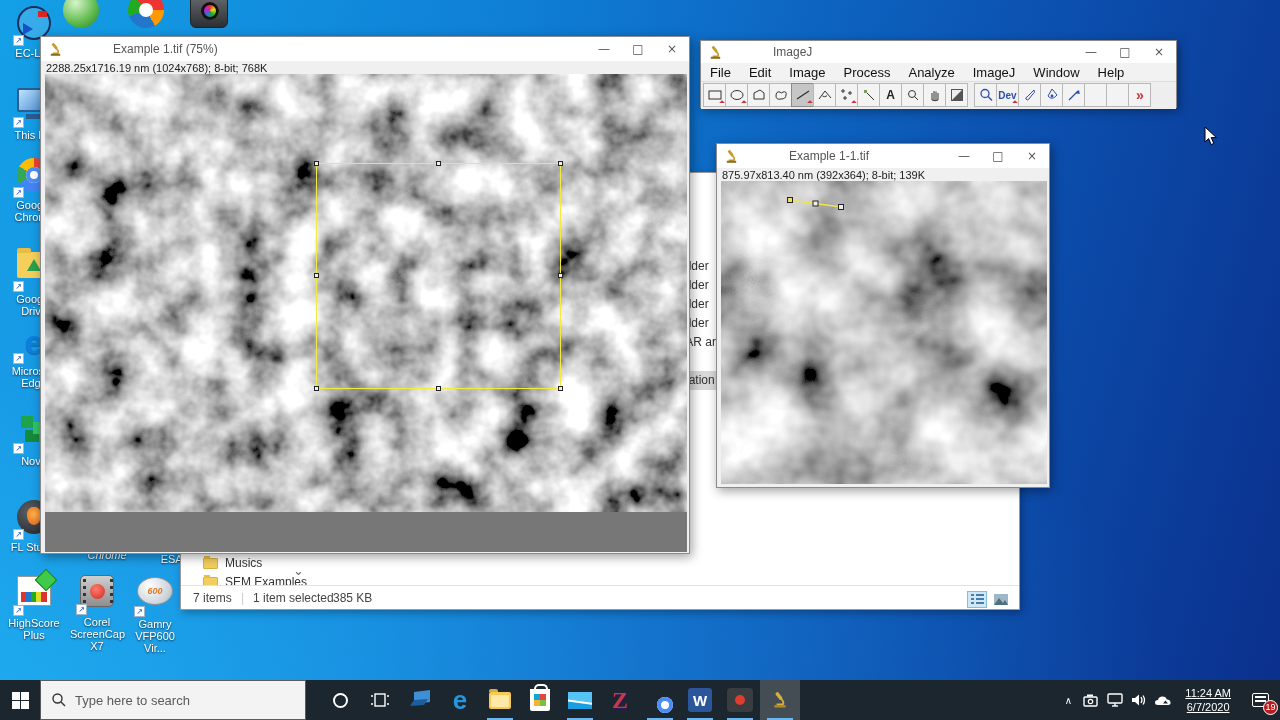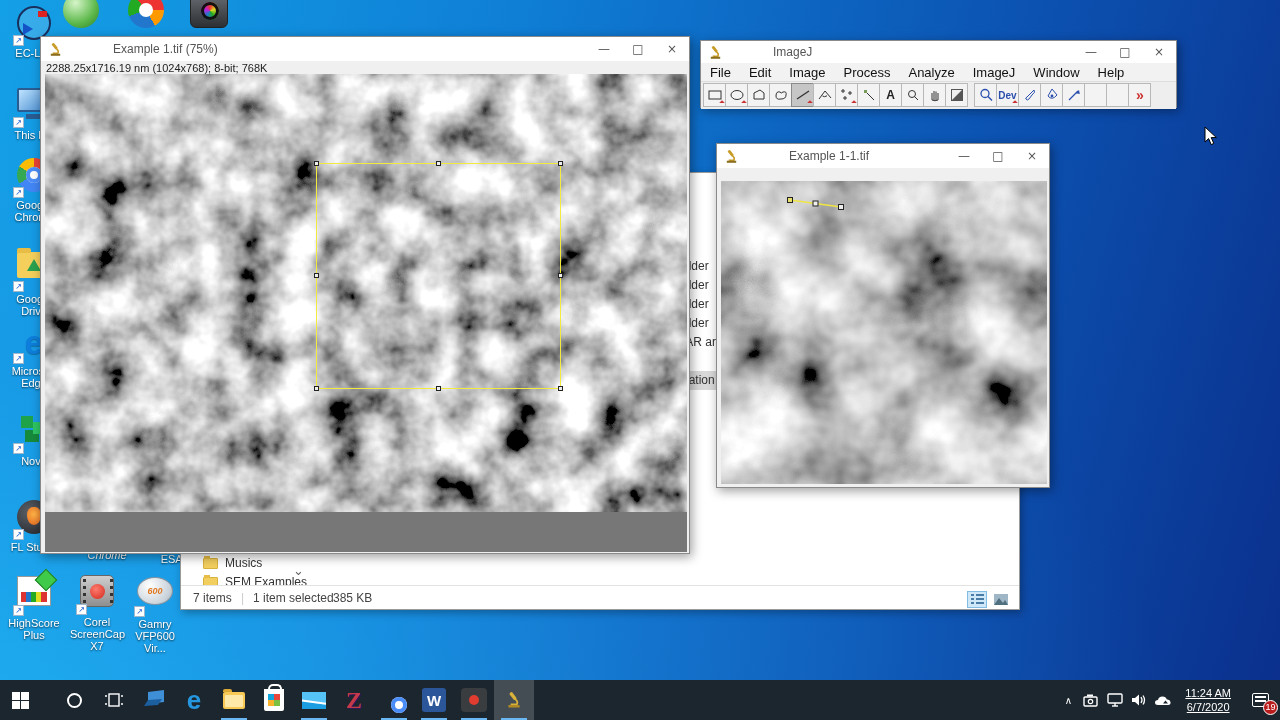--- a/index.html
+++ b/index.html
@@ -496,20 +496,21 @@
       <path d="M9 7 Q12 9.5 10.5 12 L5 12" stroke="#c99b28" stroke-width="1.6" fill="none"></path>
       <rect x="3" y="12.5" width="10" height="2.2" fill="#8a6d1f"></rect>
     </svg>
     <span class="ttext">Example 1-1.tif</span>
     <div class="wbtns">
       <span class="wbtn">—</span>
       <span class="wbtn">□</span>
       <span class="wbtn">×</span>
     </div>
   </div>
+  <div class="statusline">875.97x813.40 nm (392x364); 8-bit; 139K</div>
   <div class="semwrap" style="left:4px; top:37px; width:326px; height:303px;">
     <svg width="326" height="303">
         <rect width="326" height="303" filter="url(#sem2)"></rect>
       </svg>
     <svg width="140" height="40" style="position:absolute; left:58px; top:10px;">
       <line x1="11" y1="9" x2="62" y2="16" stroke="#efe645" stroke-width="1.6"></line>
       <rect x="8.5" y="6.5" width="5" height="5" fill="#e8e06a" stroke="#222"></rect>
       <rect x="34" y="10" width="5" height="5" fill="#eee" stroke="#222"></rect>
       <rect x="59.5" y="13.5" width="5" height="5" fill="#eee" stroke="#222"></rect>
     </svg>
@@ -518,20 +519,27 @@
 
 <div id="taskbar">
   <div class="tb-btn">
     <span class="winlogo">
         <i></i>
         <i></i>
         <i></i>
         <i></i>
       </span>
   </div>
+  <div id="searchbox">
+    <svg width="16" height="16" style="margin-left:10px;">
+      <circle cx="6.5" cy="6.5" r="4.5" fill="none" stroke="#333" stroke-width="1.4"></circle>
+        <line x1="10" y1="10" x2="14" y2="14" stroke="#333" stroke-width="1.4"></line>
+    </svg>
+    <span class="ph">Type here to search</span>
+  </div>
   <div class="tb-btn" style="margin-left:14px;">
     <span style="width:15px;height:15px;border:2px solid #fff;border-radius:50%;"></span>
   </div>
   <div class="tb-btn">
     <svg width="18" height="16">
         <rect x="4" y="2" width="10" height="12" fill="none" stroke="#fff" stroke-width="1.4"></rect>
         <line x1="0" y1="4" x2="2" y2="4" stroke="#fff" stroke-width="1.4"></line>
         <line x1="0" y1="12" x2="2" y2="12" stroke="#fff" stroke-width="1.4"></line>
         <line x1="16" y1="4" x2="18" y2="4" stroke="#fff" stroke-width="1.4"></line>
         <line x1="16" y1="12" x2="18" y2="12" stroke="#fff" stroke-width="1.4"></line>

